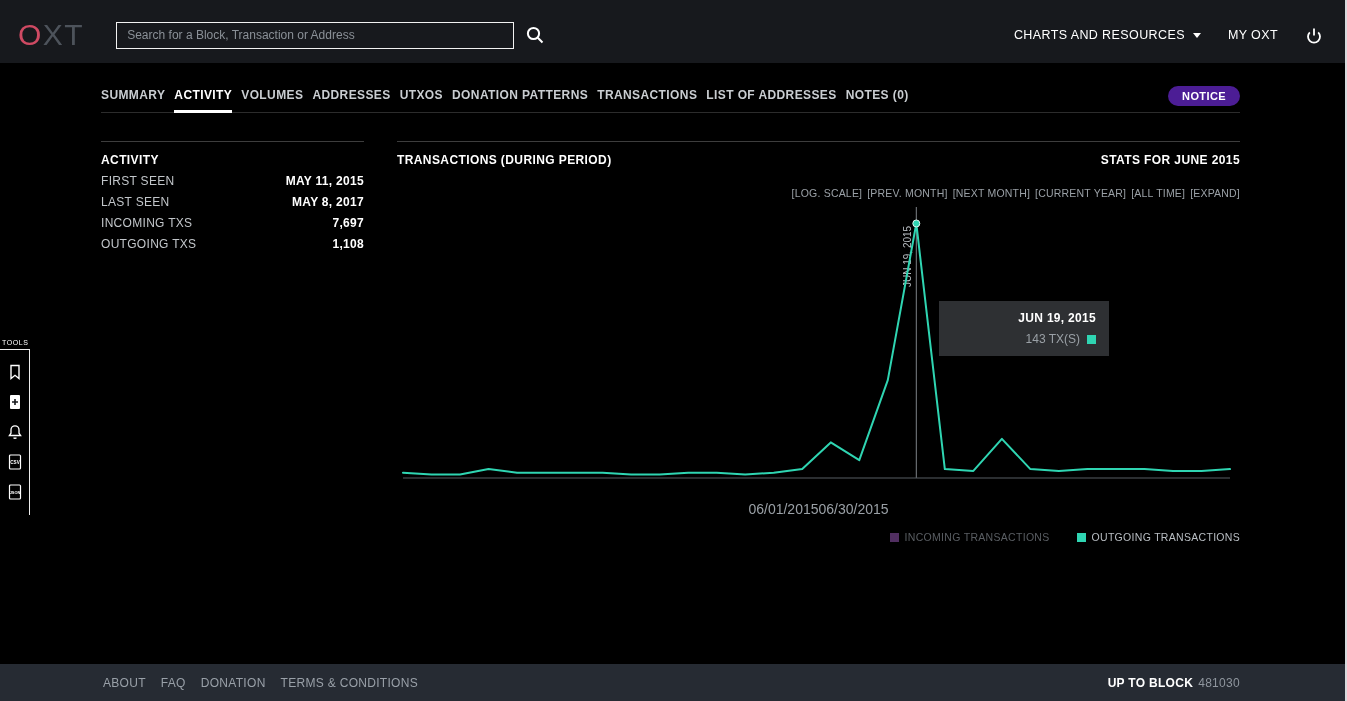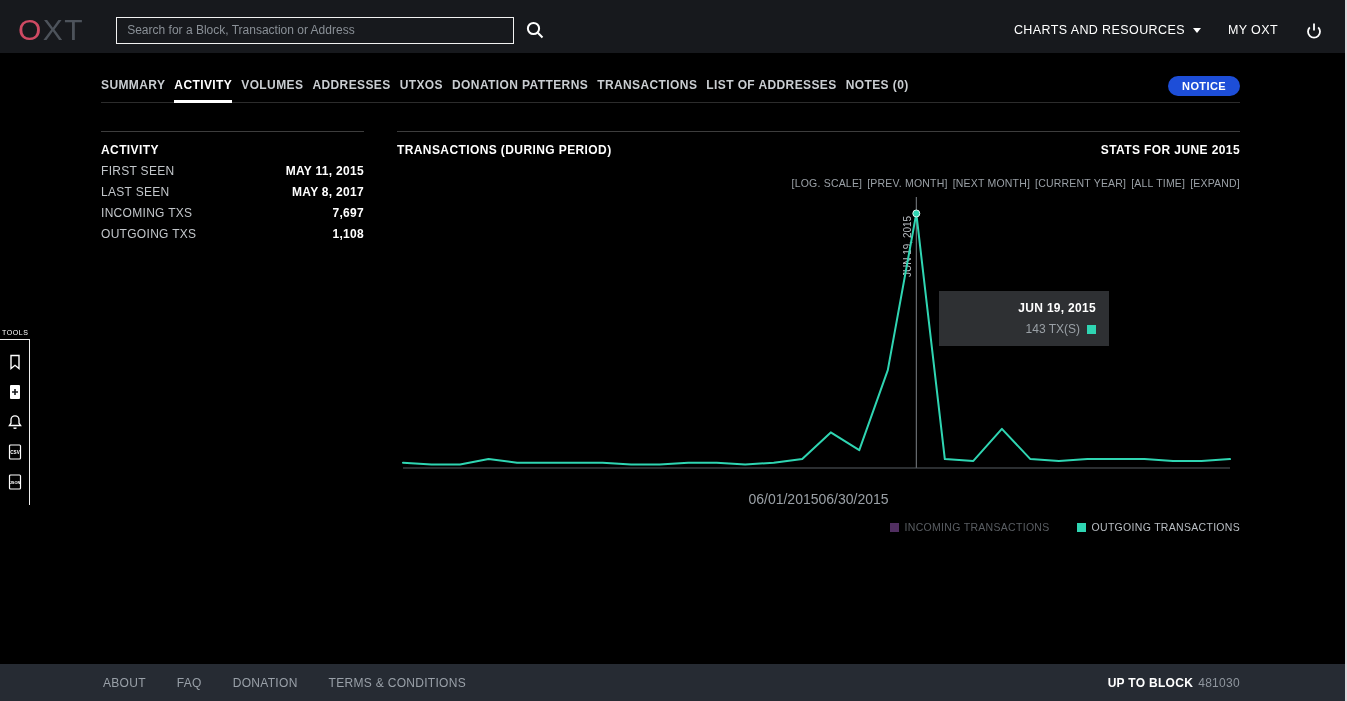--- a/index.html
+++ b/index.html
@@ -1,38 +1,38 @@
 <!DOCTYPE html>
 <html><head>
 <meta charset="utf-8">
 <style>
   *{box-sizing:border-box;margin:0;padding:0}
   html,body{width:1347px;height:701px}
   body{background:#000;font-family:"Liberation Sans",sans-serif;position:relative;overflow:hidden}
 
   
-  .topbar{height:53px;background:#17191d;display:flex;align-items:center;padding:7px 24px 0 18px}
+  .topbar{height:63px;background:#17191d;display:flex;align-items:center;padding:7px 24px 0 18px}
   .logo{font-size:30px;font-weight:400;letter-spacing:1.5px;margin-right:32px;cursor:pointer;line-height:1}
   .logo-o{color:#cf4a63}
   .logo-xt{color:#4d535b}
   .search{width:398px;height:27px;background:#17191d;border:1px solid #f2f2f2;color:#ddd;font-size:12px;padding:0 10px;outline:none;border-radius:0}
   .search::placeholder{color:#8a9097}
   .search-btn{margin-left:11px;display:flex;align-items:center;cursor:pointer}
   .topnav{margin-left:auto;display:flex;align-items:center;gap:27px;color:#fff;font-size:12.5px;letter-spacing:.4px}
   .nav-item{display:flex;align-items:center;gap:8px;cursor:pointer;white-space:nowrap}
   .caret{width:0;height:0;border-left:4px solid transparent;border-right:4px solid transparent;border-top:5px solid #fff}
 
   
   .main{position:relative;height:601px}
   .content{margin:0 107px 0 101px}
   .title{color:#fff;font-size:33px;font-weight:400;letter-spacing:.5px;padding-top:45px}
   .tabs{display:flex;align-items:flex-end;gap:9px;margin-top:23px;border-bottom:1px solid #2c2c2c}
   .tab{color:#c9cdd1;font-size:12px;font-weight:700;letter-spacing:.4px;padding-bottom:10px;cursor:pointer;white-space:nowrap}
   .tab.active{color:#fff;border-bottom:3px solid #fff;margin-bottom:-1px;padding-bottom:8px}
-  .notice{margin-left:auto;background:#1d4ed8;color:#fff;font-size:11px;font-weight:700;letter-spacing:.4px;padding:4px 14px;border-radius:11px;margin-bottom:6px;cursor:pointer}
+  .notice{margin-left:auto;background:#4c1d95;color:#fff;font-size:11px;font-weight:700;letter-spacing:.4px;padding:4px 14px;border-radius:11px;margin-bottom:6px;cursor:pointer}
 
   .cols{display:flex;margin-top:28px}
   .left-col{width:264px;margin-right:33px;border-top:1px solid #3d3d3d;padding-top:11px}
   .right-col{flex:1;border-top:1px solid #3d3d3d;padding-top:11px}
   .panel-heading{color:#fff;font-size:12px;font-weight:700;letter-spacing:.4px}
 
   .kv{display:flex;justify-content:space-between;margin-top:7px;font-size:12px}
   .kv:first-of-type{margin-top:15px}
   .kv .k{color:#c2c6ca;letter-spacing:.3px}
   .kv .v{color:#fff;font-weight:700;letter-spacing:.3px}
@@ -59,21 +59,21 @@
   .legend-item .lg-label{color:#b9bec3}
 
   
   .tools{position:absolute;left:0;top:253px;width:30px}
   .tools-label{color:#fff;font-size:7px;letter-spacing:.6px;padding-left:2px;margin-bottom:3px}
   .tools-icons{border-right:1px solid #ededed;border-top:1px solid #ededed;padding:7px 0 8px;display:flex;flex-direction:column;align-items:center}
   .tool-icon{height:30px;width:30px;display:flex;align-items:center;justify-content:center;cursor:pointer}
 
   
   .footer{position:absolute;left:0;right:0;bottom:0;height:37px;background:#262b33;display:flex;align-items:center;padding:0 107px 0 103px;font-size:12px;letter-spacing:.3px}
-  .footer-links{display:flex;gap:31px;color:#99a0a8}
+  .footer-links{display:flex;gap:15px;color:#99a0a8}
   .footer-links span{cursor:pointer}
   .footer-right{margin-left:auto;color:#fff;font-weight:700;white-space:nowrap}
   .block-number{color:#8f969e;font-weight:400;margin-left:5px}
 
   .scrollbar{position:absolute;right:0;top:0;width:2px;height:701px;background:#d8dadd}
 </style>
 </head>
 <body>
 
 <header class="topbar">

